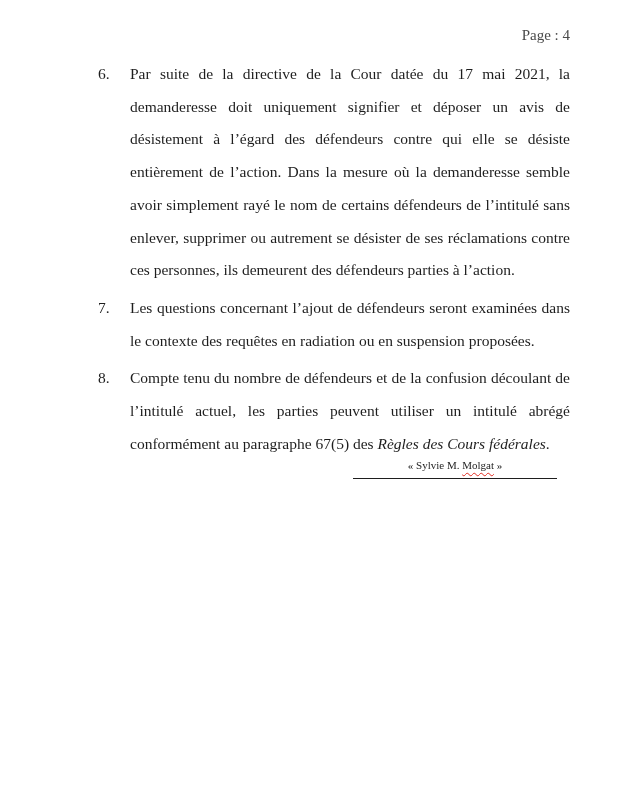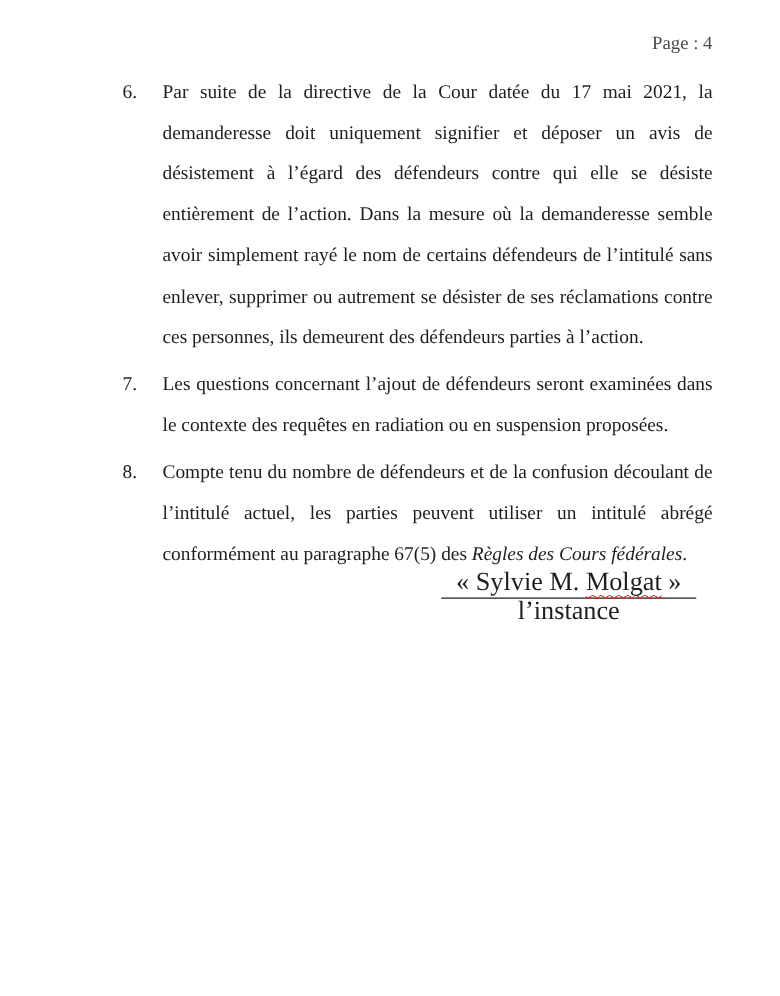--- a/index.html
+++ b/index.html
@@ -44,21 +44,21 @@
     width: 440px;
     text-align: justify;
     hyphens: none;
   }
   .italic { font-style: italic; }
   .signature {
     position: absolute;
     left: 353px;
     top: 452px;
     width: 204px;
-    font-size: 21px;
+    font-size: 11px;
     text-align: center;
   }
   .sig-name {
     line-height: 26px;
     border-bottom: 1.5px solid #1e1e1e;
   }
   .misspelled {
     text-decoration: underline;
     text-decoration-style: wavy;
     text-decoration-color: #e02b20;
@@ -92,16 +92,15 @@
 
     <div class="para">
       <div class="para-num">8.</div>
       <div class="para-text"><span>Compte tenu du nombre de défendeurs et de la confusion découlant de l’intitulé actuel, les parties peuvent utiliser un intitulé abrégé conformément au paragraphe 67(5) des </span><span class="italic">Règles des Cours fédérales</span><span>.</span></div>
     </div>
 
   </div>
 
   <div class="signature">
     <div class="sig-name"><span>« Sylvie M. </span><span class="misspelled">Molgat</span><span> »</span></div>
-    <div class="sig-title-line">l’instance</div>
   </div>
 
 </div>
 
 </body></html>

